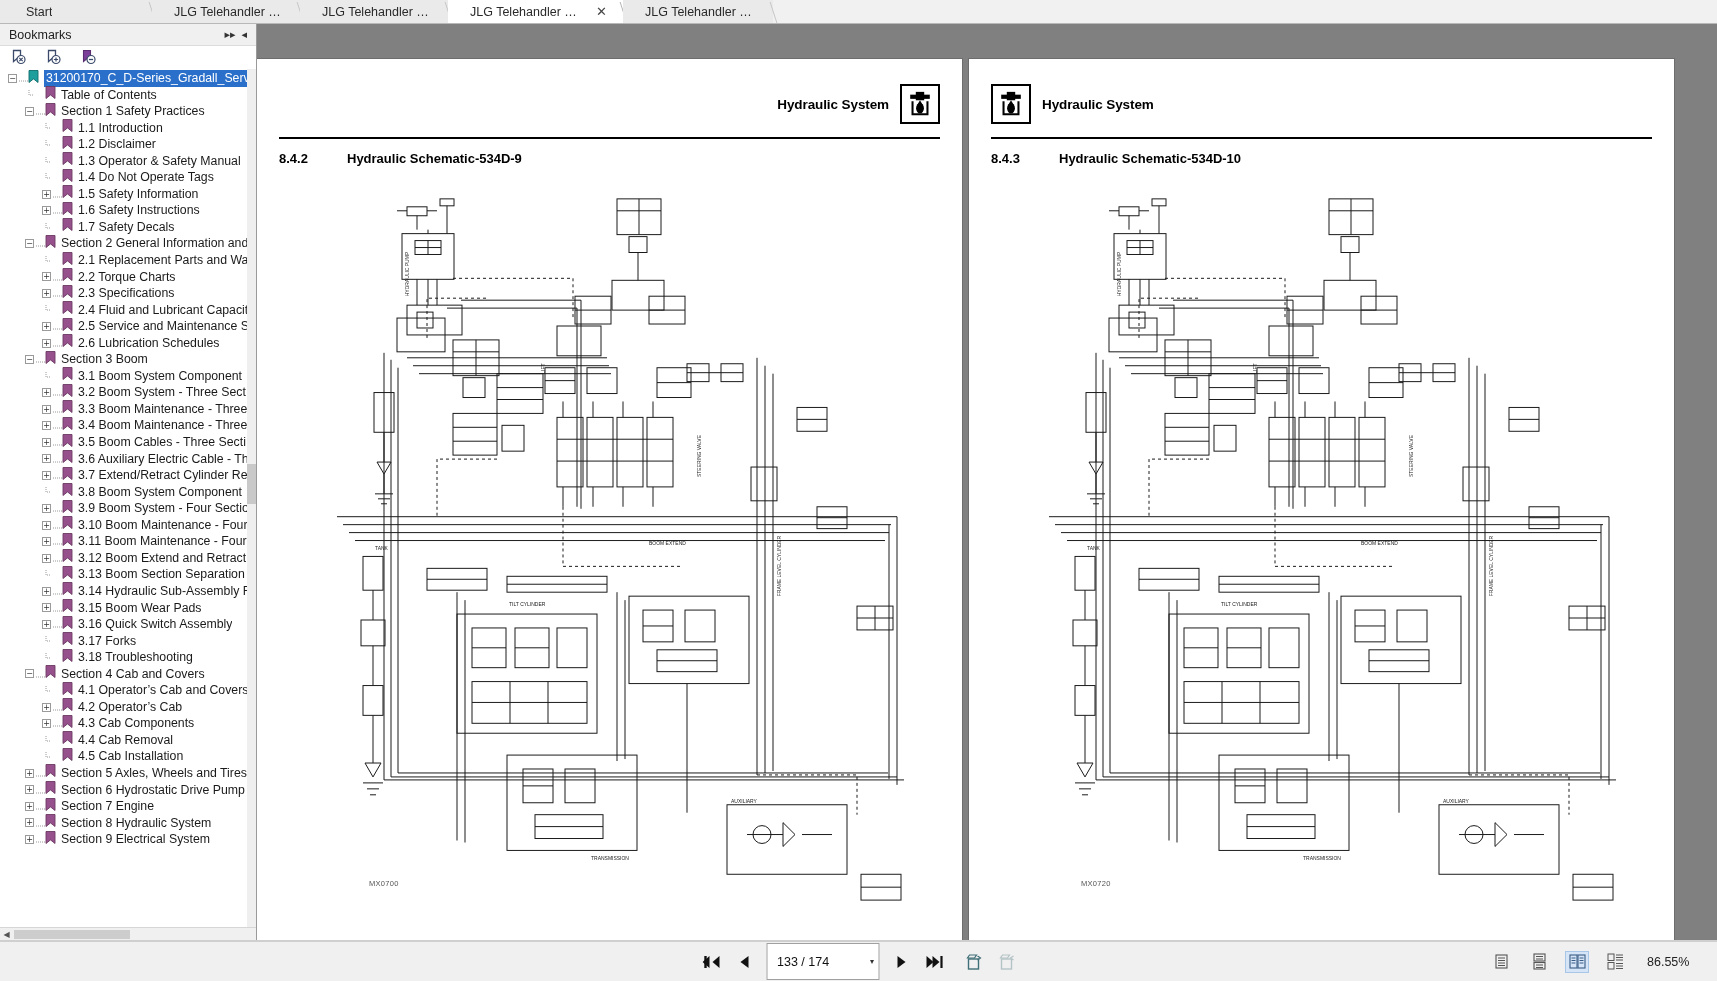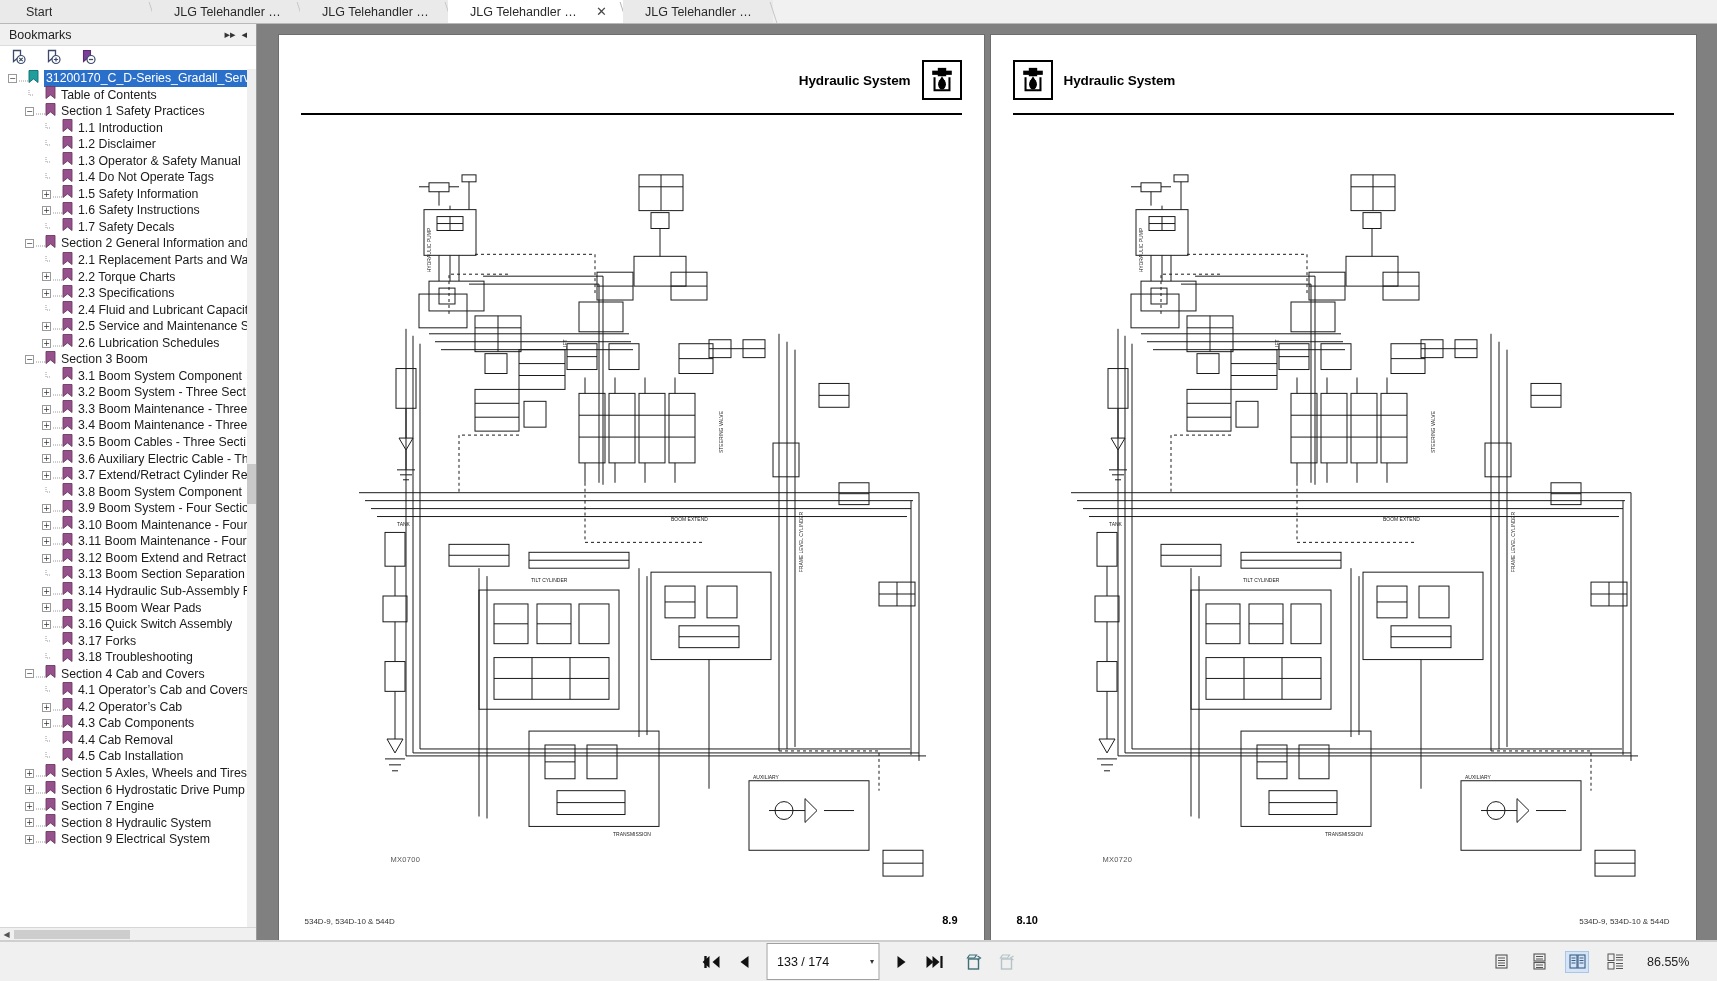--- a/index.html
+++ b/index.html
@@ -116,21 +116,21 @@
 
   
   .sb-vscroll {
     position: absolute; right: 0; top: 45px; bottom: 13px; width: 9px;
     background: #efefef;
   }
   .sb-vscroll .vthumb { position:absolute; left:0; width:9px; top:46%; height:40px; background:#c9c9c9; }
 
   
   .docarea { flex: 1; position: relative; background: #808080; overflow: hidden;
-             display:flex; justify-content:center; }
+             display:flex; justify-content:flex-start;margin-top:24px; }
   .pagewrap { display: flex; gap: 7px; padding-top: 11px; }
   .page {
     background: #ffffff;
     width: 705px; height: 915px;
     position: relative;
     box-shadow: 0 0 0 1px #6d6d6d;
     overflow: hidden;
   }
   .page.right { }
 
@@ -796,20 +796,24 @@
               <svg viewBox="0 0 30 30" width="28" height="28">
                 <rect x="10.5" y="2" width="9" height="9" fill="#000"></rect>
                 <rect x="4.5" y="5" width="21" height="4.5" fill="#000"></rect>
                 <path d="M7 12 v14 h16 v-14" fill="none" stroke="#000" stroke-width="2.2"></path>
                 <ellipse cx="15" cy="19.5" rx="4.2" ry="5.6" fill="#000"></ellipse>
                 <path d="M15 11 l3 5 h-6 z" fill="#000"></path>
               </svg>
             </span>
           </div>
           <div class="pg-rule"></div>
+          <div class="pg-sect">
+            <span class="num">8.4.2</span>
+            <span>Hydraulic Schematic-534D-9</span>
+          </div>
           <div class="pg-diag">
             <svg viewBox="0 0 705 740" preserveAspectRatio="none" shape-rendering="crispEdges">
               <g stroke="#1a1a1a" fill="none" stroke-width="1">
 
                 <rect x="150" y="28" width="20" height="9"></rect>
                 <path d="M160 37 v14"></path>
                   <path d="M150 32 h-10 M170 32 h10"></path>
                 <rect x="145" y="55" width="52" height="46"></rect>
                 <rect x="158" y="62" width="26" height="14"></rect>
                 <path d="M158 69 h26 M171 62 v14"></path>
@@ -984,20 +988,24 @@
                 <rect x="10.5" y="2" width="9" height="9" fill="#000"></rect>
                 <rect x="4.5" y="5" width="21" height="4.5" fill="#000"></rect>
                 <path d="M7 12 v14 h16 v-14" fill="none" stroke="#000" stroke-width="2.2"></path>
                 <ellipse cx="15" cy="19.5" rx="4.2" ry="5.6" fill="#000"></ellipse>
                 <path d="M15 11 l3 5 h-6 z" fill="#000"></path>
               </svg>
             </span>
             <span class="pg-headtitle">Hydraulic System</span>
           </div>
           <div class="pg-rule"></div>
+          <div class="pg-sect">
+            <span class="num">8.4.3</span>
+            <span>Hydraulic Schematic-534D-10</span>
+          </div>
           <div class="pg-diag">
             <svg viewBox="0 0 705 740" preserveAspectRatio="none" shape-rendering="crispEdges">
               <g stroke="#1a1a1a" fill="none" stroke-width="1">
                 <rect x="150" y="28" width="20" height="9"></rect>
                 <path d="M160 37 v14"></path>
                   <path d="M150 32 h-10 M170 32 h10"></path>
                 <rect x="145" y="55" width="52" height="46"></rect>
                 <rect x="158" y="62" width="26" height="14"></rect>
                 <path d="M158 69 h26 M171 62 v14"></path>
                 <path d="M160 101 v26 M180 101 v26"></path>

